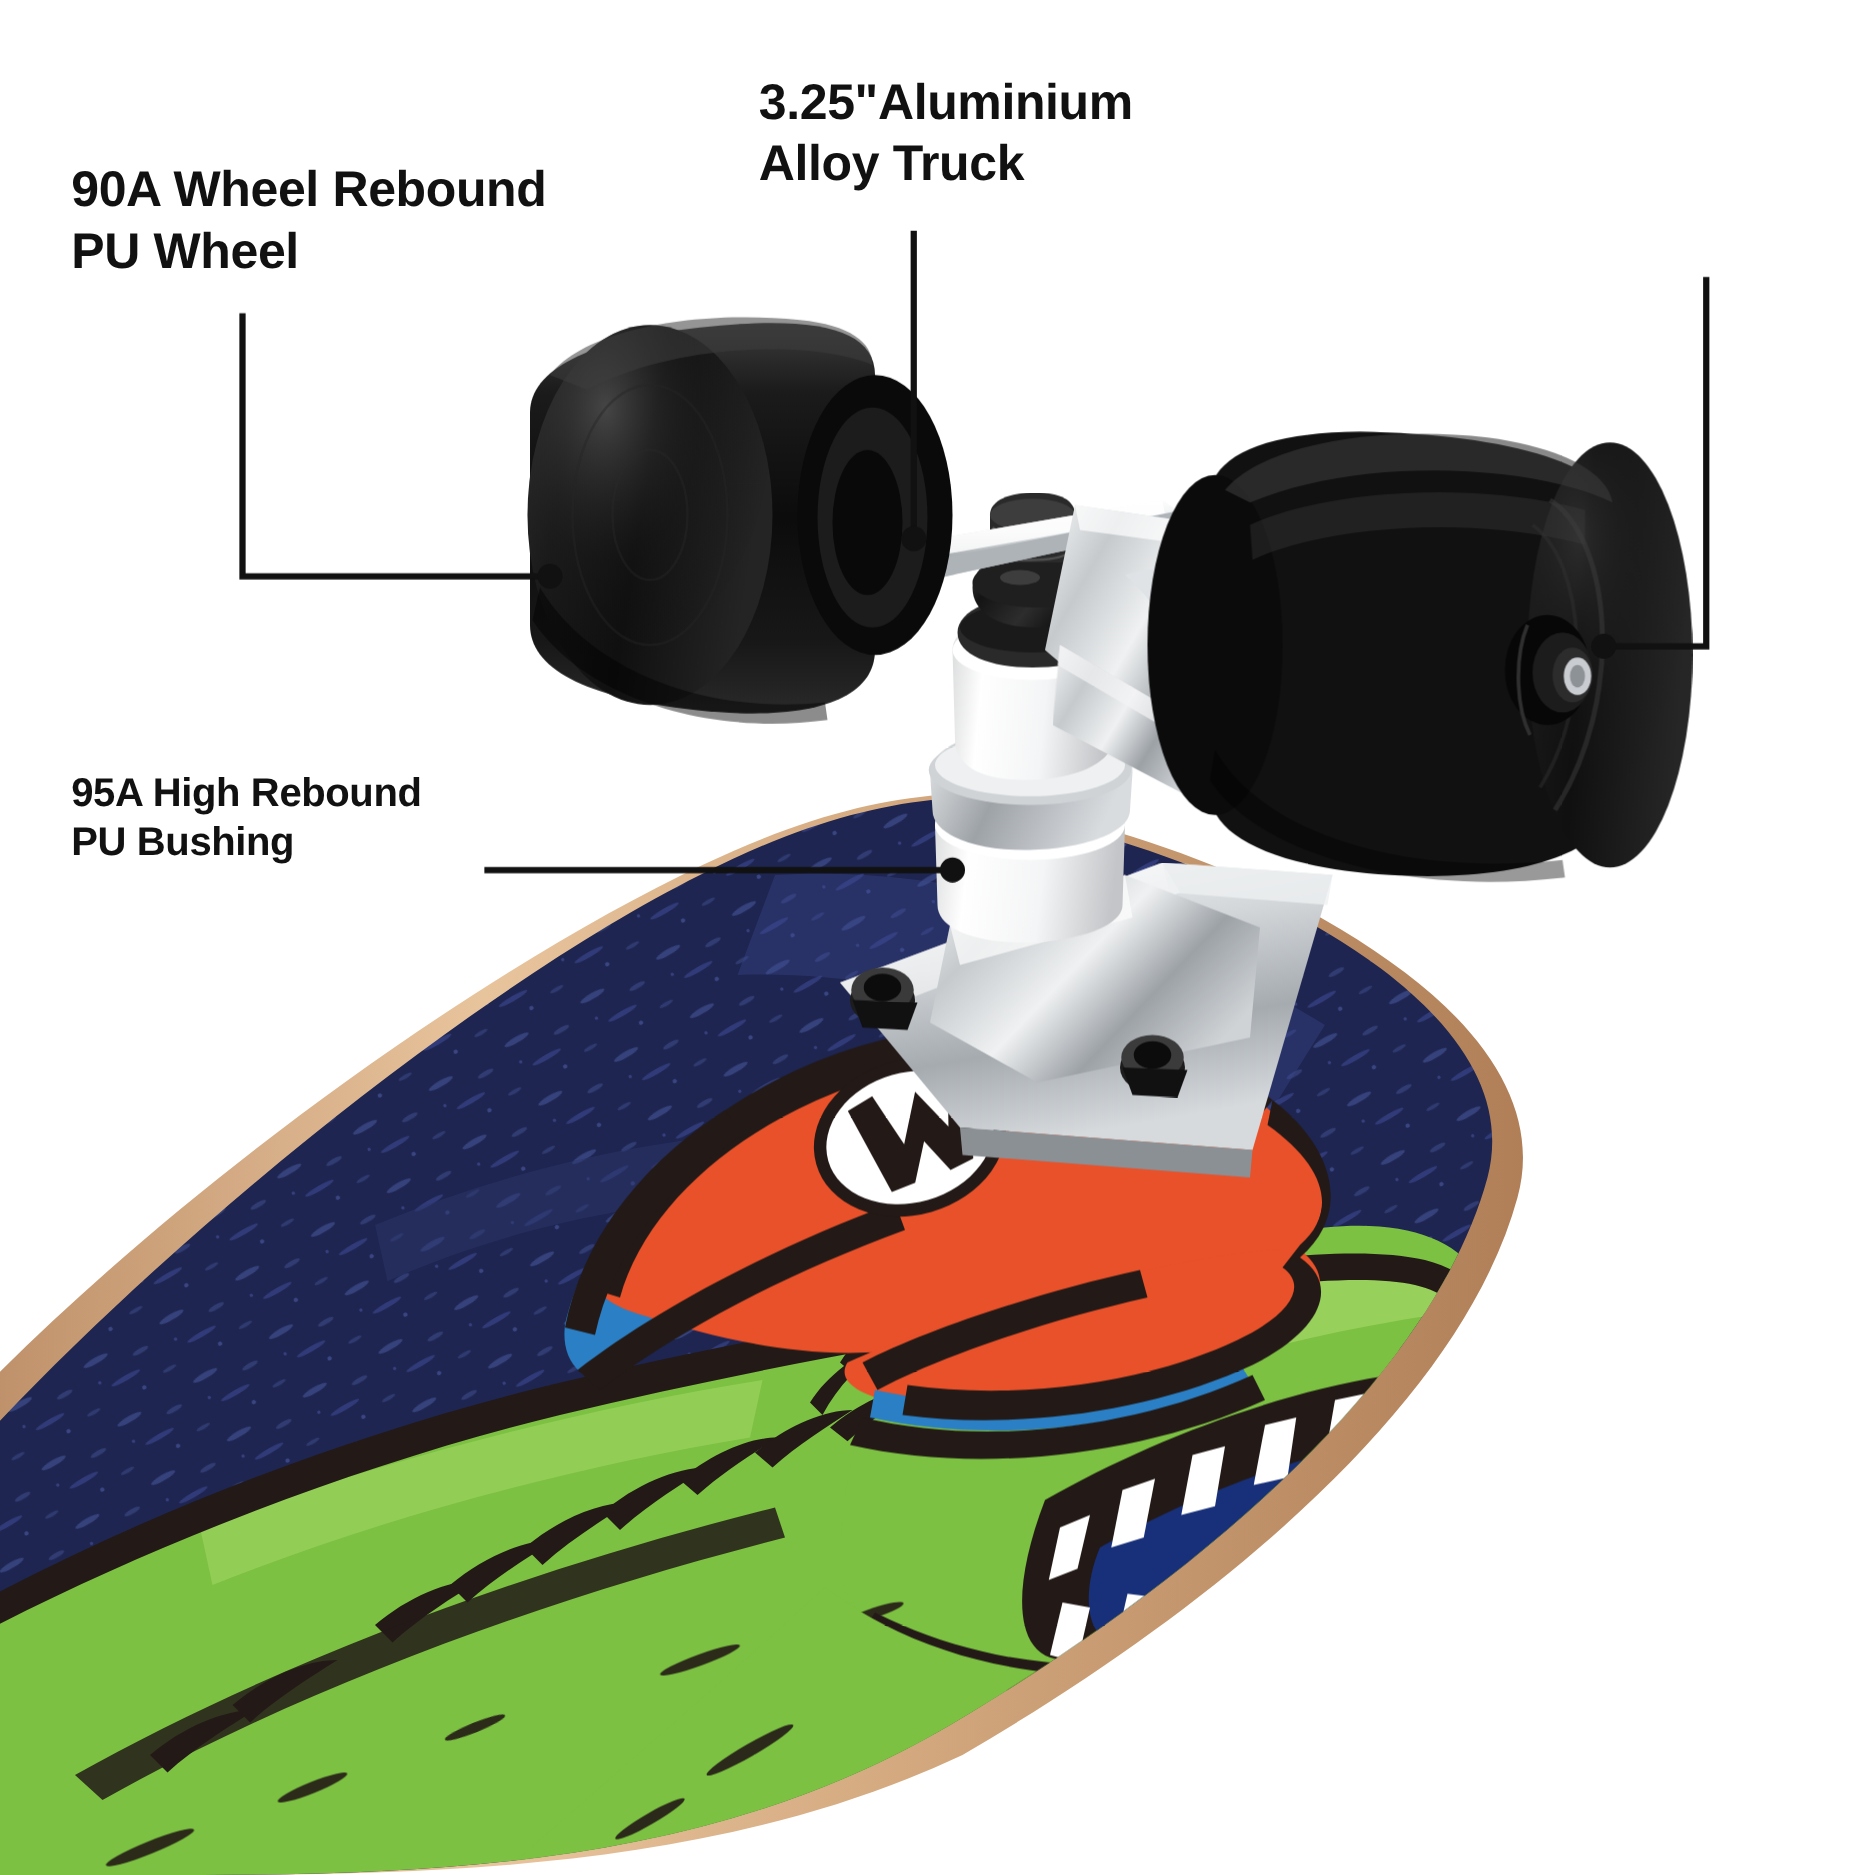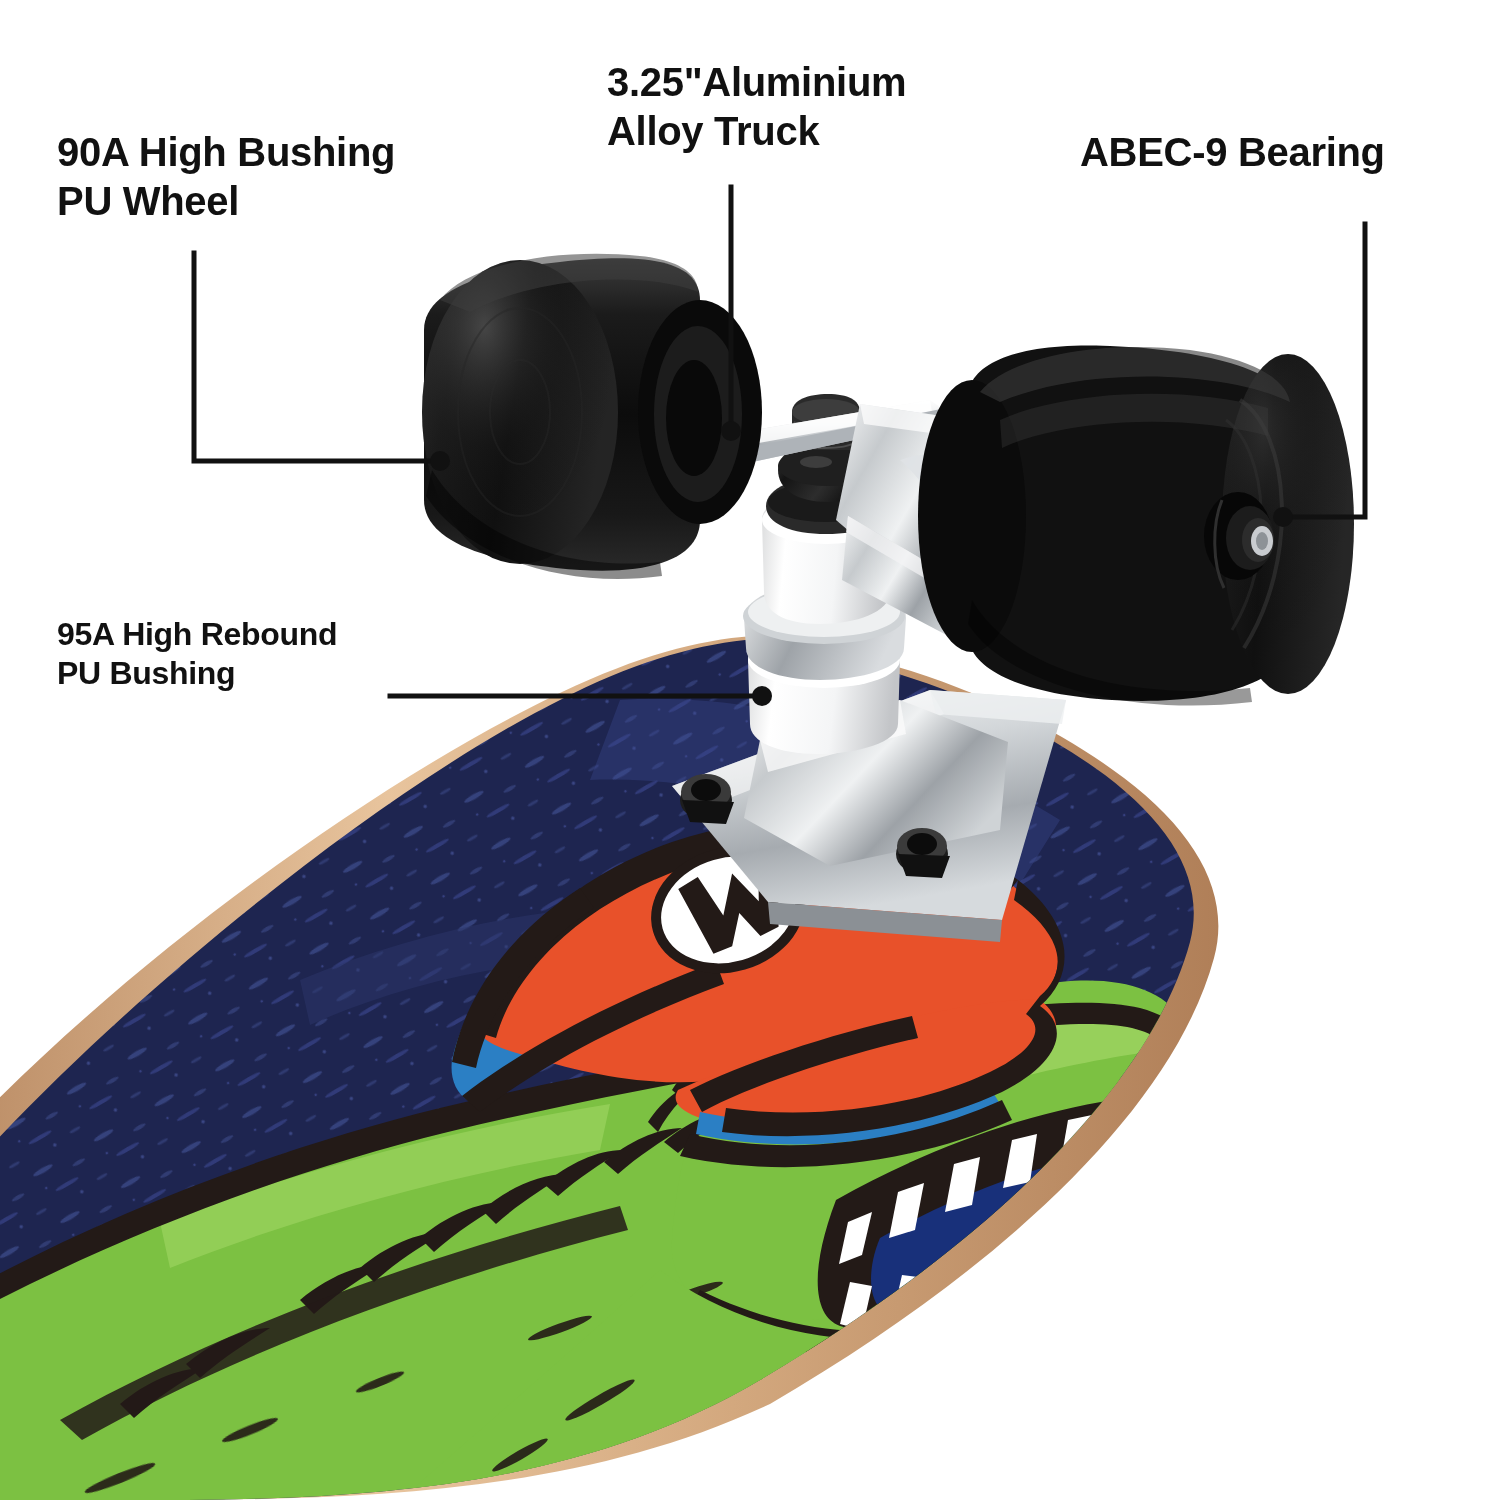--- a/index.html
+++ b/index.html
@@ -438,24 +438,23 @@
       <circle cx="731" cy="431" r="10" fill="#111111" stroke="none"></circle>
 
       <path d="M1365,224 L1365,517 L1286,517"></path>
       <circle cx="1283" cy="517" r="10" fill="#111111" stroke="none"></circle>
 
       <path d="M390,696 L759,696"></path>
       <circle cx="762" cy="696" r="10" fill="#111111" stroke="none"></circle>
     </g>
   </svg>
 
-  <div class="callout" id="label-wheel">90A High Bushing
+  <div class="callout" id="label-wheel">90A Wheel Rebound
 PU Wheel</div>
 
   <div class="callout" id="label-truck">3.25"Aluminium
 Alloy Truck</div>
 
-  <div class="callout" id="label-bearing">ABEC-9 Bearing</div>
 
   <div class="callout" id="label-bushing">95A High Rebound
 PU Bushing</div>
 
 </div>
 
 </body></html>

